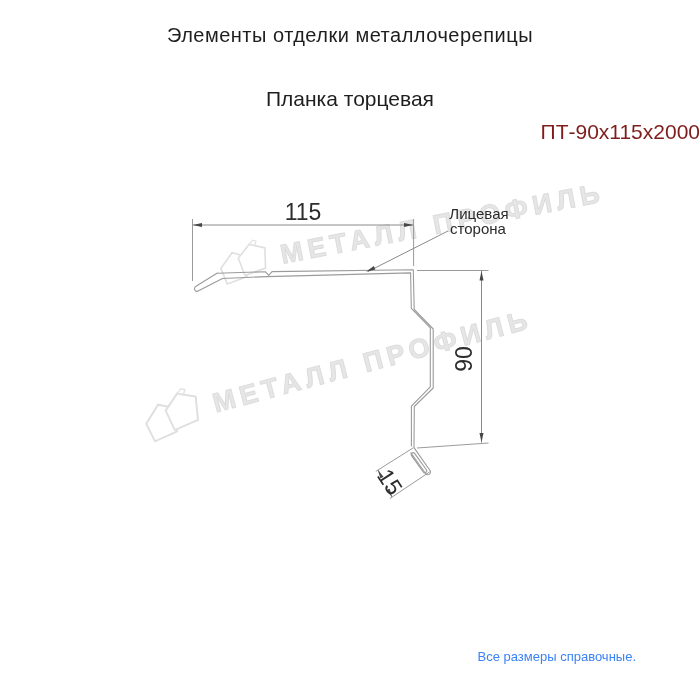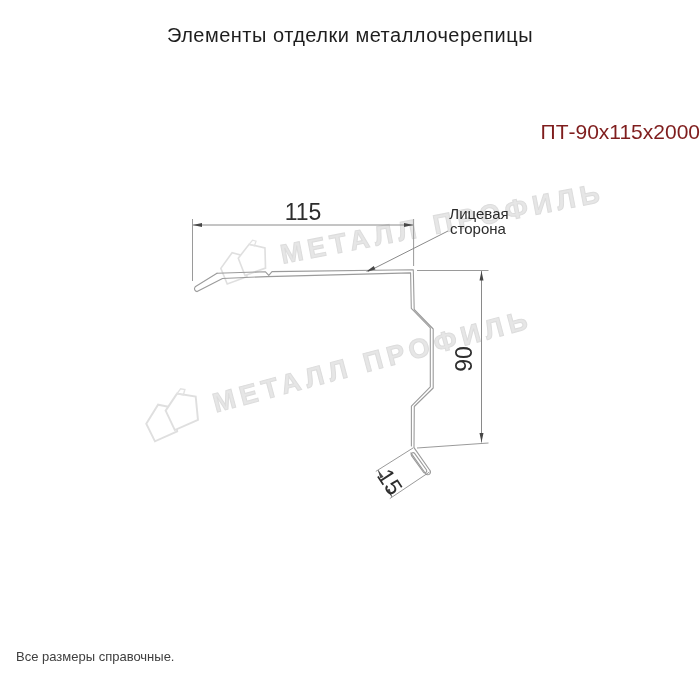--- a/index.html
+++ b/index.html
@@ -47,36 +47,37 @@
     margin-left: 10px;
   }
   .wm-upper { left: 214px; top: 246px; transform: rotate(-11deg); transform-origin: 0 50%; }
   .wm-lower { left: 138px; top: 399px; transform: rotate(-15deg); transform-origin: 0 50%; }
   .wm-logo svg { display: block; }
 
   .drawing-svg { position: absolute; left: 0; top: 0; }
 
   .footer {
     position: absolute; left: 16px; top: 645px; width: 620px;
-    font-size: 13px; line-height: 23px; color: #404040;
+    font-size: 13px; line-height: 23px; color: #3b82f6; text-align: right;
   }
 
   .part-line { fill: none; stroke: #9b9b9b; stroke-width: 1.1; stroke-linejoin: round; stroke-linecap: round; }
   .dim-line  { fill: none; stroke: #8a8a8a; stroke-width: 1; }
   .ext-line  { fill: none; stroke: #8f8f8f; stroke-width: 0.9; }
   .arrow     { fill: #474747; stroke: none; }
   .dim-text  { fill: #2d2d2d; font-family: "Liberation Sans", sans-serif; font-size: 23px; }
   .note-text { fill: #2b2b2b; font-family: "Liberation Sans", sans-serif; font-size: 15px; }
 </style>
 </head>
 <body>
 
 <div class="page">
 
   <div class="page-title">Элементы отделки металлочерепицы</div>
+  <div class="product-name">Планка торцевая</div>
   <div class="product-code">ПТ-90х115х2000</div>
 
   <div class="watermark wm-upper">
     <span class="wm-logo">
       <svg width="58" height="44" viewBox="0 0 70 52">
         <path d="M 8,28 L 25,12 L 41,20 L 37,44 L 12,48 Z" fill="none" stroke="#c6c6c6" stroke-width="2"></path>
         <path d="M 31,20 L 47,6 L 65,14 L 61,38 L 35,42 Z" fill="#ffffff" stroke="#c6c6c6" stroke-width="2"></path>
         <path d="M 47,6 L 52,2 L 56,4 L 53,9 Z" fill="none" stroke="#cccccc" stroke-width="1.5"></path>
       </svg>
     </span>

